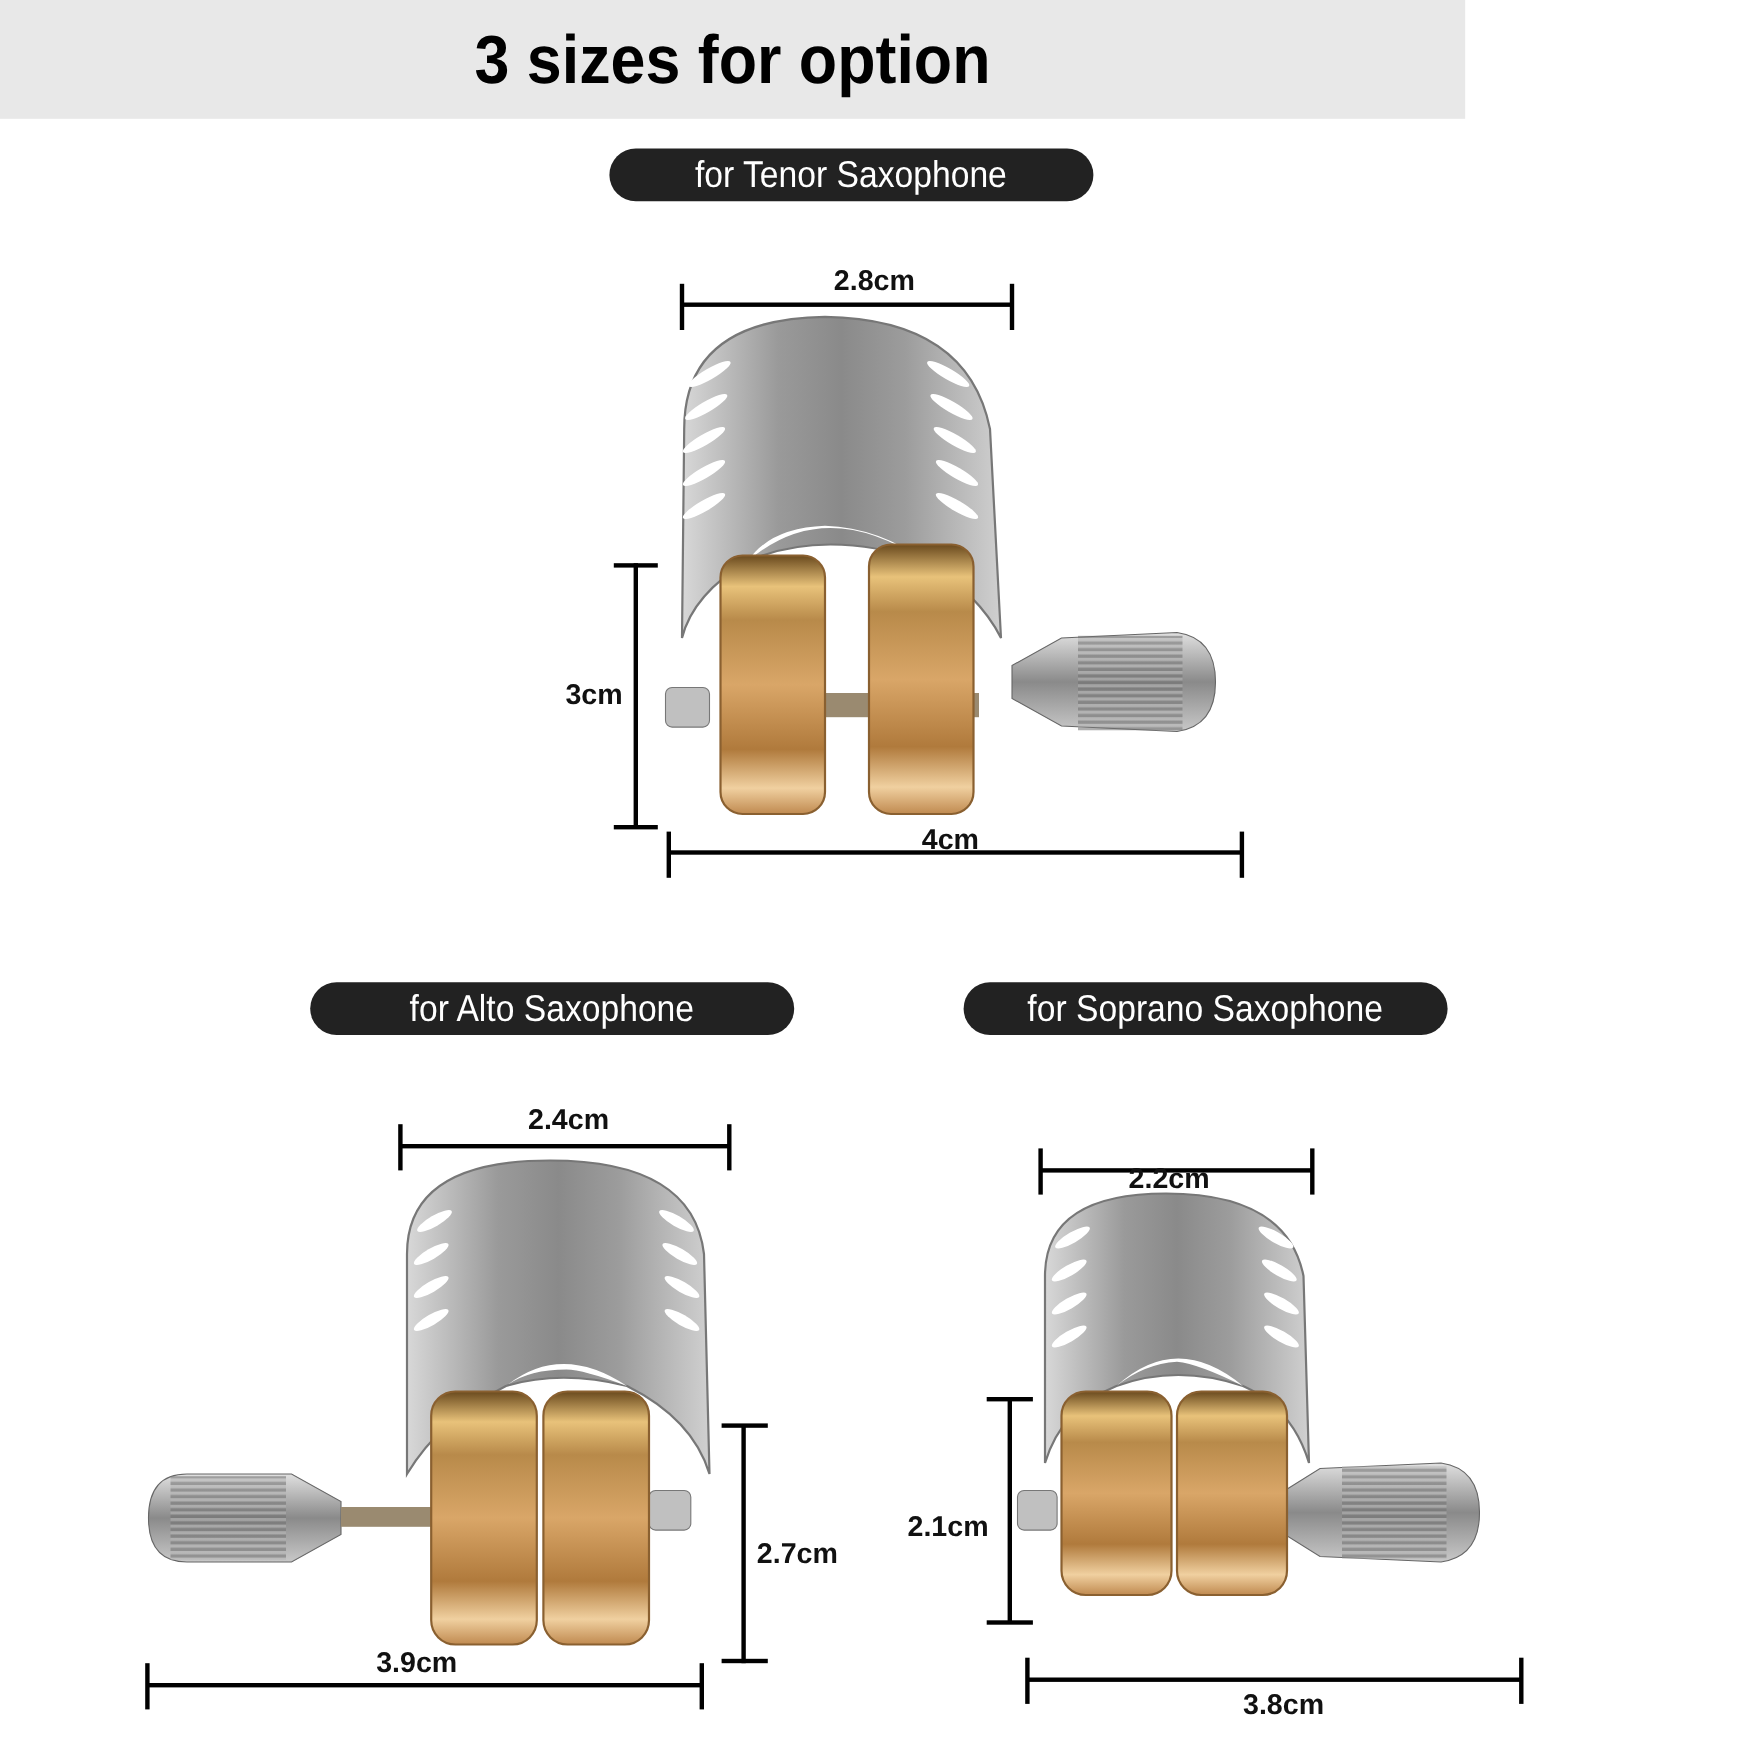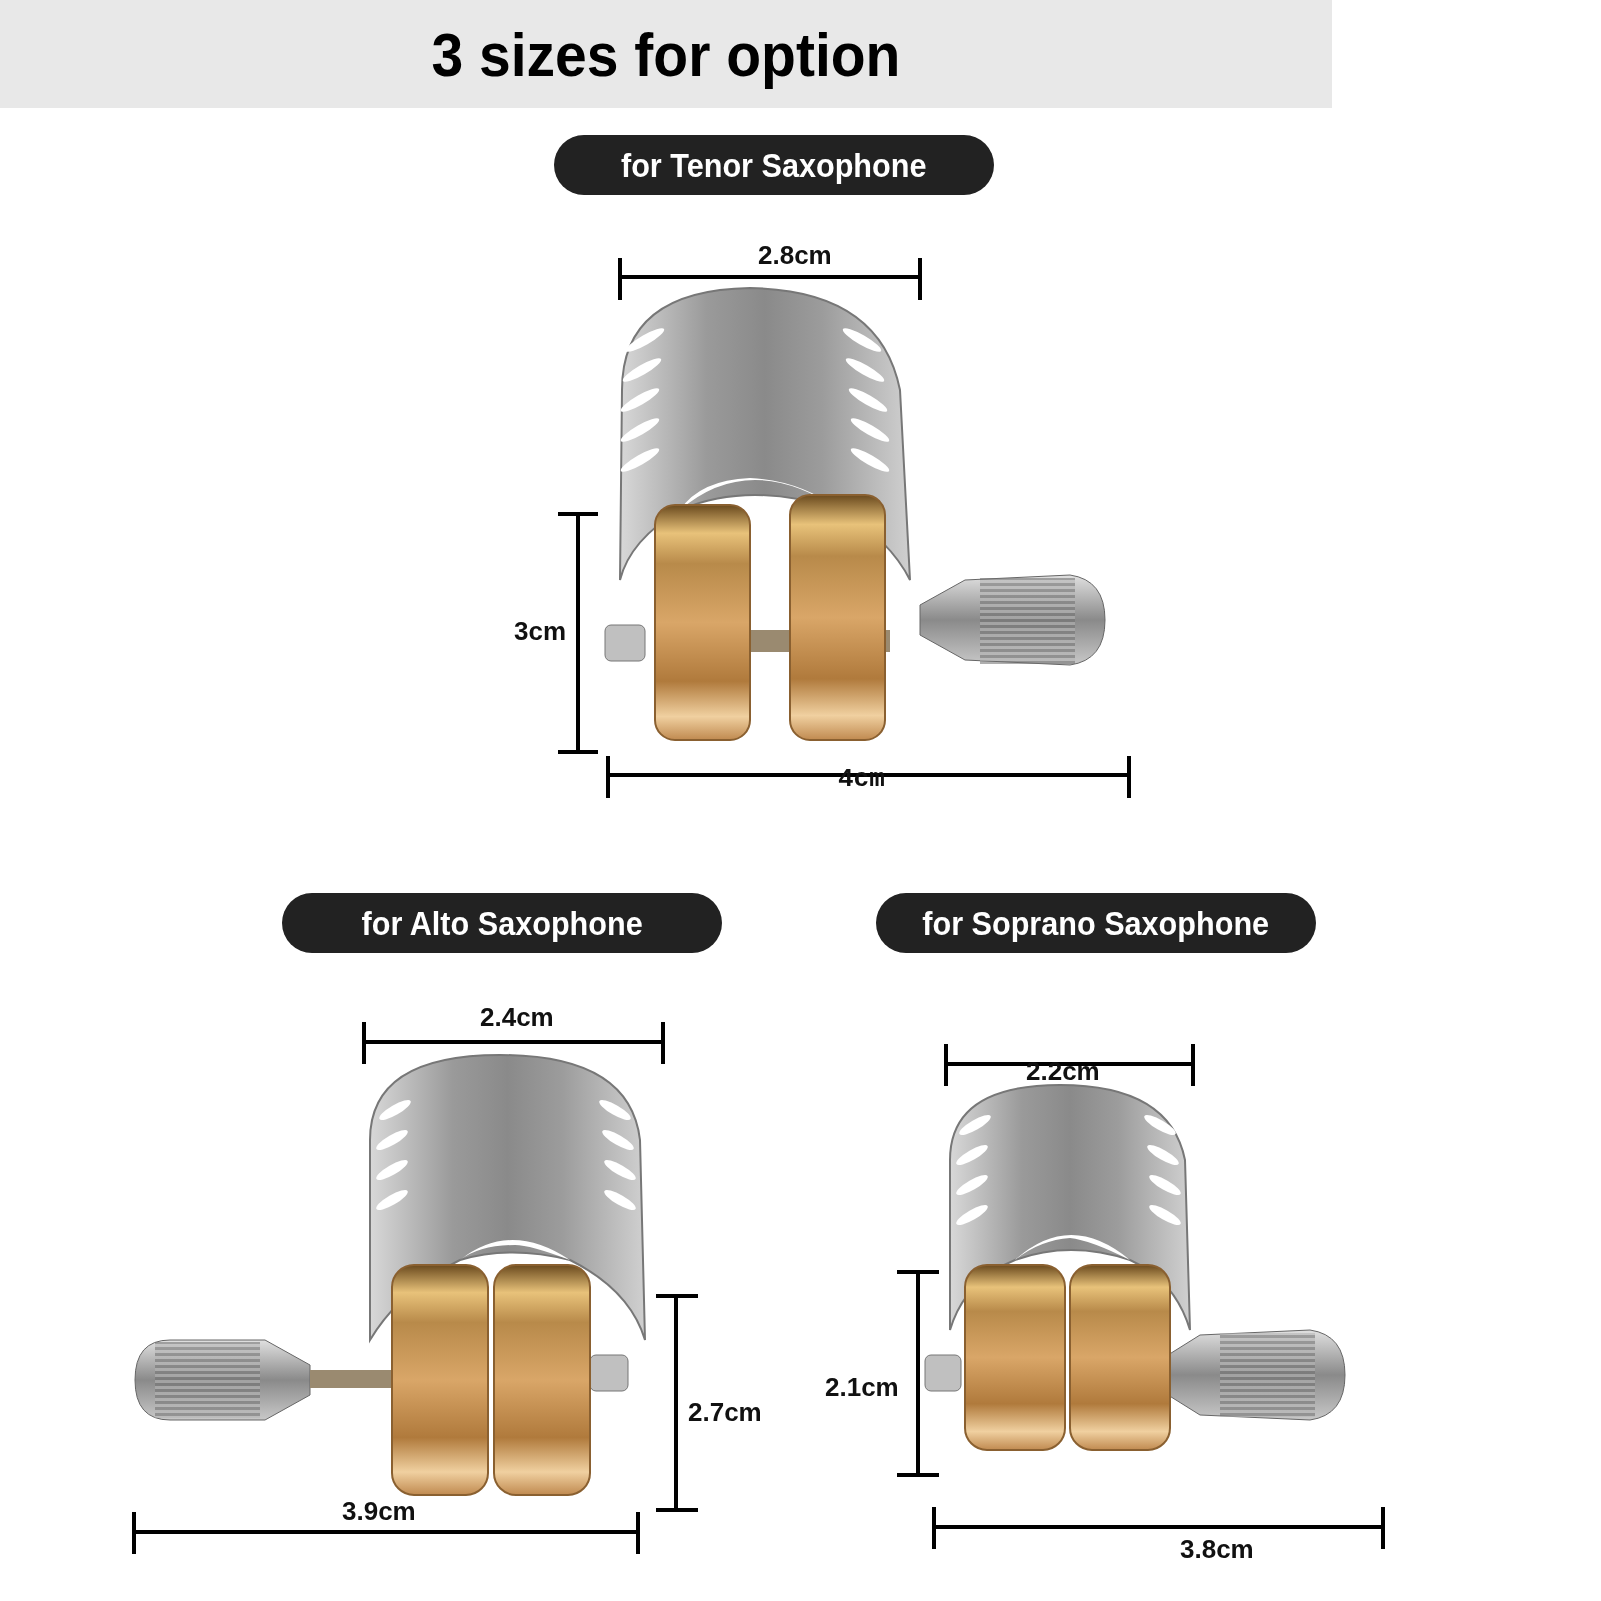--- a/index.html
+++ b/index.html
@@ -1,19 +1,19 @@
 <!DOCTYPE html>
 <html><head>
 <meta charset="utf-8">
 <style>
   html, body { margin:0; padding:0; background:#ffffff; }
   body { width:1601px; height:1601px; position:relative; overflow:hidden; font-family:"Liberation Sans", sans-serif; }
   .header { position:absolute; left:0; top:0; width:1332px; height:108px; background:#e8e8e8; display:flex; align-items:center; justify-content:center; }
   .header h1 { margin:0; font-size:62px; font-weight:bold; color:#000; letter-spacing:0px; transform:scaleX(0.92); }
-  .pill { position:absolute; height:60px; border-radius:30px; background:#222222; color:#fff; display:flex; align-items:center; justify-content:center; font-weight:bold; font-size:34px; }
+  .pill { position:absolute; height:48px; border-radius:30px; background:#222222; color:#fff; display:flex; align-items:center; justify-content:center; font-weight:normal; font-size:34px; }
   .pill span { transform:scaleX(0.9); display:inline-block; }
   .dim-label { position:absolute; font-size:26px; font-weight:bold; color:#111; white-space:nowrap; }
   .hline { position:absolute; height:4px; background:#000; }
   .vline { position:absolute; width:4px; background:#000; }
   .product { position:absolute; }
 </style>
 </head>
 <body>
 
 <svg width="0" height="0" style="position:absolute">
@@ -60,21 +60,21 @@
 <div class="dim-label" style="left:758px; top:240px;">2.8cm</div>
 
 <div class="vline" style="left:576px; top:512px; height:240px;"></div>
 <div class="hline" style="left:558px; top:512px; width:40px;"></div>
 <div class="hline" style="left:558px; top:750px; width:40px;"></div>
 <div class="dim-label" style="left:514px; top:616px;">3cm</div>
 
 <div class="hline" style="left:608px; top:773px; width:522px;"></div>
 <div class="vline" style="left:606px; top:756px; height:42px;"></div>
 <div class="vline" style="left:1127px; top:756px; height:42px;"></div>
-<div class="dim-label" style="left:838px; top:764px;font-family:Liberation Mono, monospace;">4cm</div>
+<div class="dim-label" style="left:838px; top:748px;">4cm</div>
 
 <svg class="product" style="left:600px; top:280px;" width="540" height="480">
   <path d="M22 110 Q22 10 150 8 Q280 10 300 110 L310 300 Q290 260 240 230 Q150 200 80 230 Q30 260 20 300 Z" fill="url(#silverBand)" stroke="#777" stroke-width="2"></path>
   <g fill="#fff">
     <ellipse cx="45" cy="60" rx="22" ry="5" transform="rotate(-30 45 60)"></ellipse>
     <ellipse cx="42" cy="90" rx="22" ry="5" transform="rotate(-30 42 90)"></ellipse>
     <ellipse cx="40" cy="120" rx="22" ry="5" transform="rotate(-30 40 120)"></ellipse>
     <ellipse cx="40" cy="150" rx="22" ry="5" transform="rotate(-30 40 150)"></ellipse>
     <ellipse cx="40" cy="180" rx="22" ry="5" transform="rotate(-30 40 180)"></ellipse>
     <ellipse cx="262" cy="60" rx="22" ry="5" transform="rotate(30 262 60)"></ellipse>
@@ -142,21 +142,21 @@
 <div class="dim-label" style="left:1026px; top:1024px;margin-top:32px;">2.2cm</div>
 
 <div class="vline" style="left:916px; top:1272px; height:204px;"></div>
 <div class="hline" style="left:897px; top:1270px; width:42px;"></div>
 <div class="hline" style="left:897px; top:1473px; width:42px;"></div>
 <div class="dim-label" style="left:825px; top:1372px;">2.1cm</div>
 
 <div class="hline" style="left:934px; top:1525px; width:450px;"></div>
 <div class="vline" style="left:932px; top:1507px; height:42px;"></div>
 <div class="vline" style="left:1381px; top:1507px; height:42px;"></div>
-<div class="dim-label" style="left:1180px; top:1534px;">3.8cm</div>
+<div class="dim-label" style="left:1130px; top:1534px;">3.8cm</div>
 
 <svg class="product" style="left:920px; top:1080px;" width="470" height="400">
   <path d="M30 80 Q30 5 140 5 Q250 5 265 80 L270 250 Q255 200 210 180 Q150 160 95 180 Q45 200 30 250 Z" fill="url(#silverBand)" stroke="#777" stroke-width="2"></path>
   <g fill="#fff">
     <ellipse cx="55" cy="45" rx="18" ry="5" transform="rotate(-30 55 45)"></ellipse>
     <ellipse cx="52" cy="75" rx="18" ry="5" transform="rotate(-30 52 75)"></ellipse>
     <ellipse cx="52" cy="105" rx="18" ry="5" transform="rotate(-30 52 105)"></ellipse>
     <ellipse cx="52" cy="135" rx="18" ry="5" transform="rotate(-30 52 135)"></ellipse>
     <ellipse cx="240" cy="45" rx="18" ry="5" transform="rotate(30 240 45)"></ellipse>
     <ellipse cx="243" cy="75" rx="18" ry="5" transform="rotate(30 243 75)"></ellipse>

